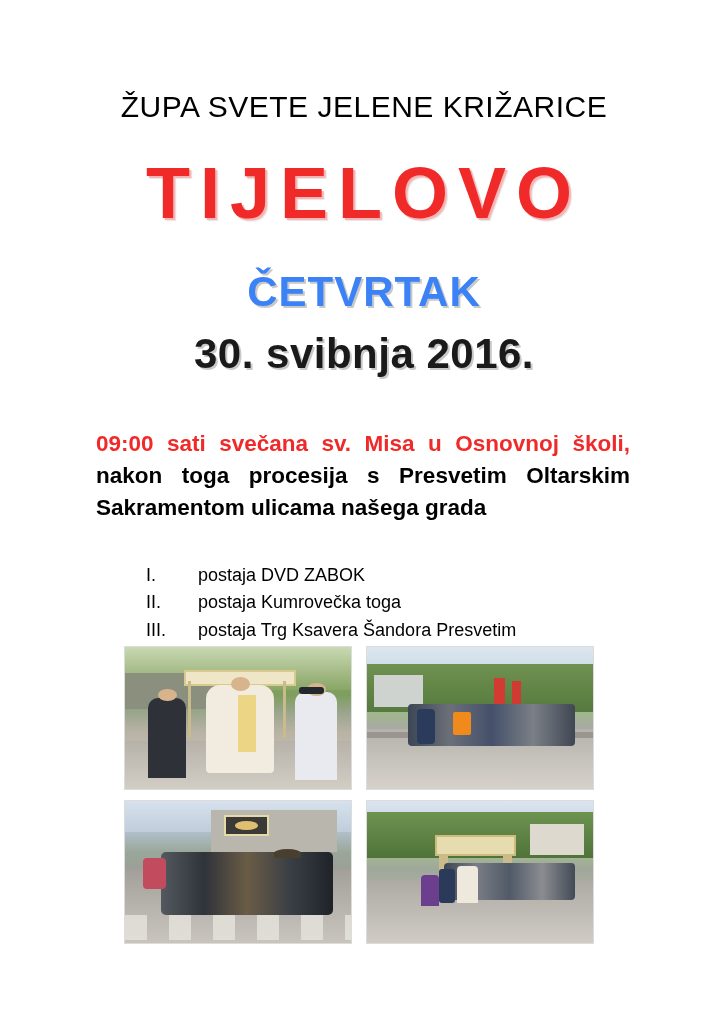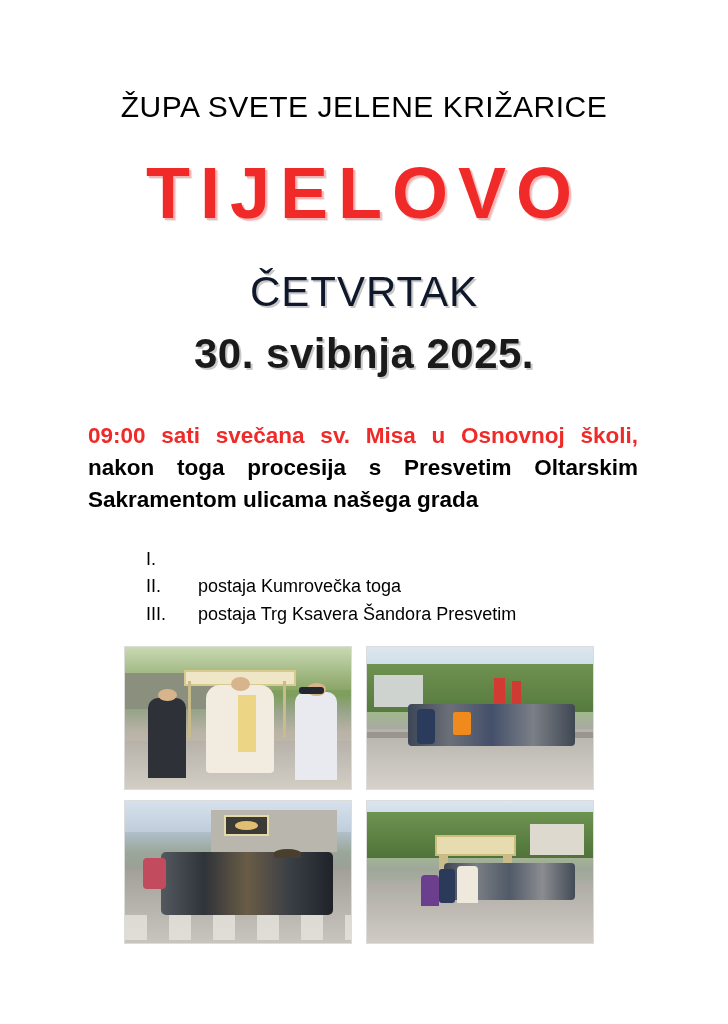--- a/index.html
+++ b/index.html
@@ -43,40 +43,40 @@
     letter-spacing: 10px;
     color: #ef2a28;
     text-shadow: 2px 2px 0 #f7b6b5, 3px 3px 1px rgba(0,0,0,0.10);
   }
 
   .weekday {
     margin: 0;
     padding-top: 34px;
     text-align: center;
     font-size: 42px;
-    font-weight: normal;
+    font-weight: bold;
     letter-spacing: 1px;
-    color: #0f172a;
+    color: #3b82f6;
     text-shadow: 2px 2px 0 #c9c9c9;
   }
 
   .date-line {
     margin: 0;
     padding-top: 14px;
     text-align: center;
     font-size: 42px;
     font-weight: bold;
     letter-spacing: 0.5px;
     color: #1a1a1a;
     text-shadow: 2px 2px 0 #c9c9c9;
   }
 
   
   .program {
-    margin: 6px;
+    margin: 14px;
     padding-top: 36px;
     font-size: 22.5px;
     font-weight: bold;
     line-height: 1.42;
     text-align: justify;
     text-justify: inter-word;
     padding-left: 38px;
     padding-right: 40px;
   }
   .program .time {
@@ -182,29 +182,30 @@
 <body>
 
 <div class="poster">
 
   <h1 class="parish-title">ŽUPA SVETE JELENE KRIŽARICE</h1>
 
   <h2 class="feast-title">TIJELOVO</h2>
 
   <h3 class="weekday">ČETVRTAK</h3>
 
-  <h3 class="date-line">30. svibnja 2025.</h3>
+  <h3 class="date-line">30. svibnja 2016.</h3>
 
   <p class="program">
     <span class="time">09:00 sati svečana sv. Misa u  Osnovnoj školi,</span><span class="rest"> nakon toga procesija s Presvetim Oltarskim Sakramentom ulicama našega grada</span>
   </p>
 
   <ul class="stations">
     <li>
       <span class="num">I.</span>
+      <span>postaja DVD ZABOK</span>
     </li>
     <li>
       <span class="num">II.</span>
       <span>postaja Kumrovečka toga</span>
     </li>
     <li>
       <span class="num">III.</span>
       <span>postaja Trg Ksavera Šandora Presvetim</span>
     </li>
   </ul>

